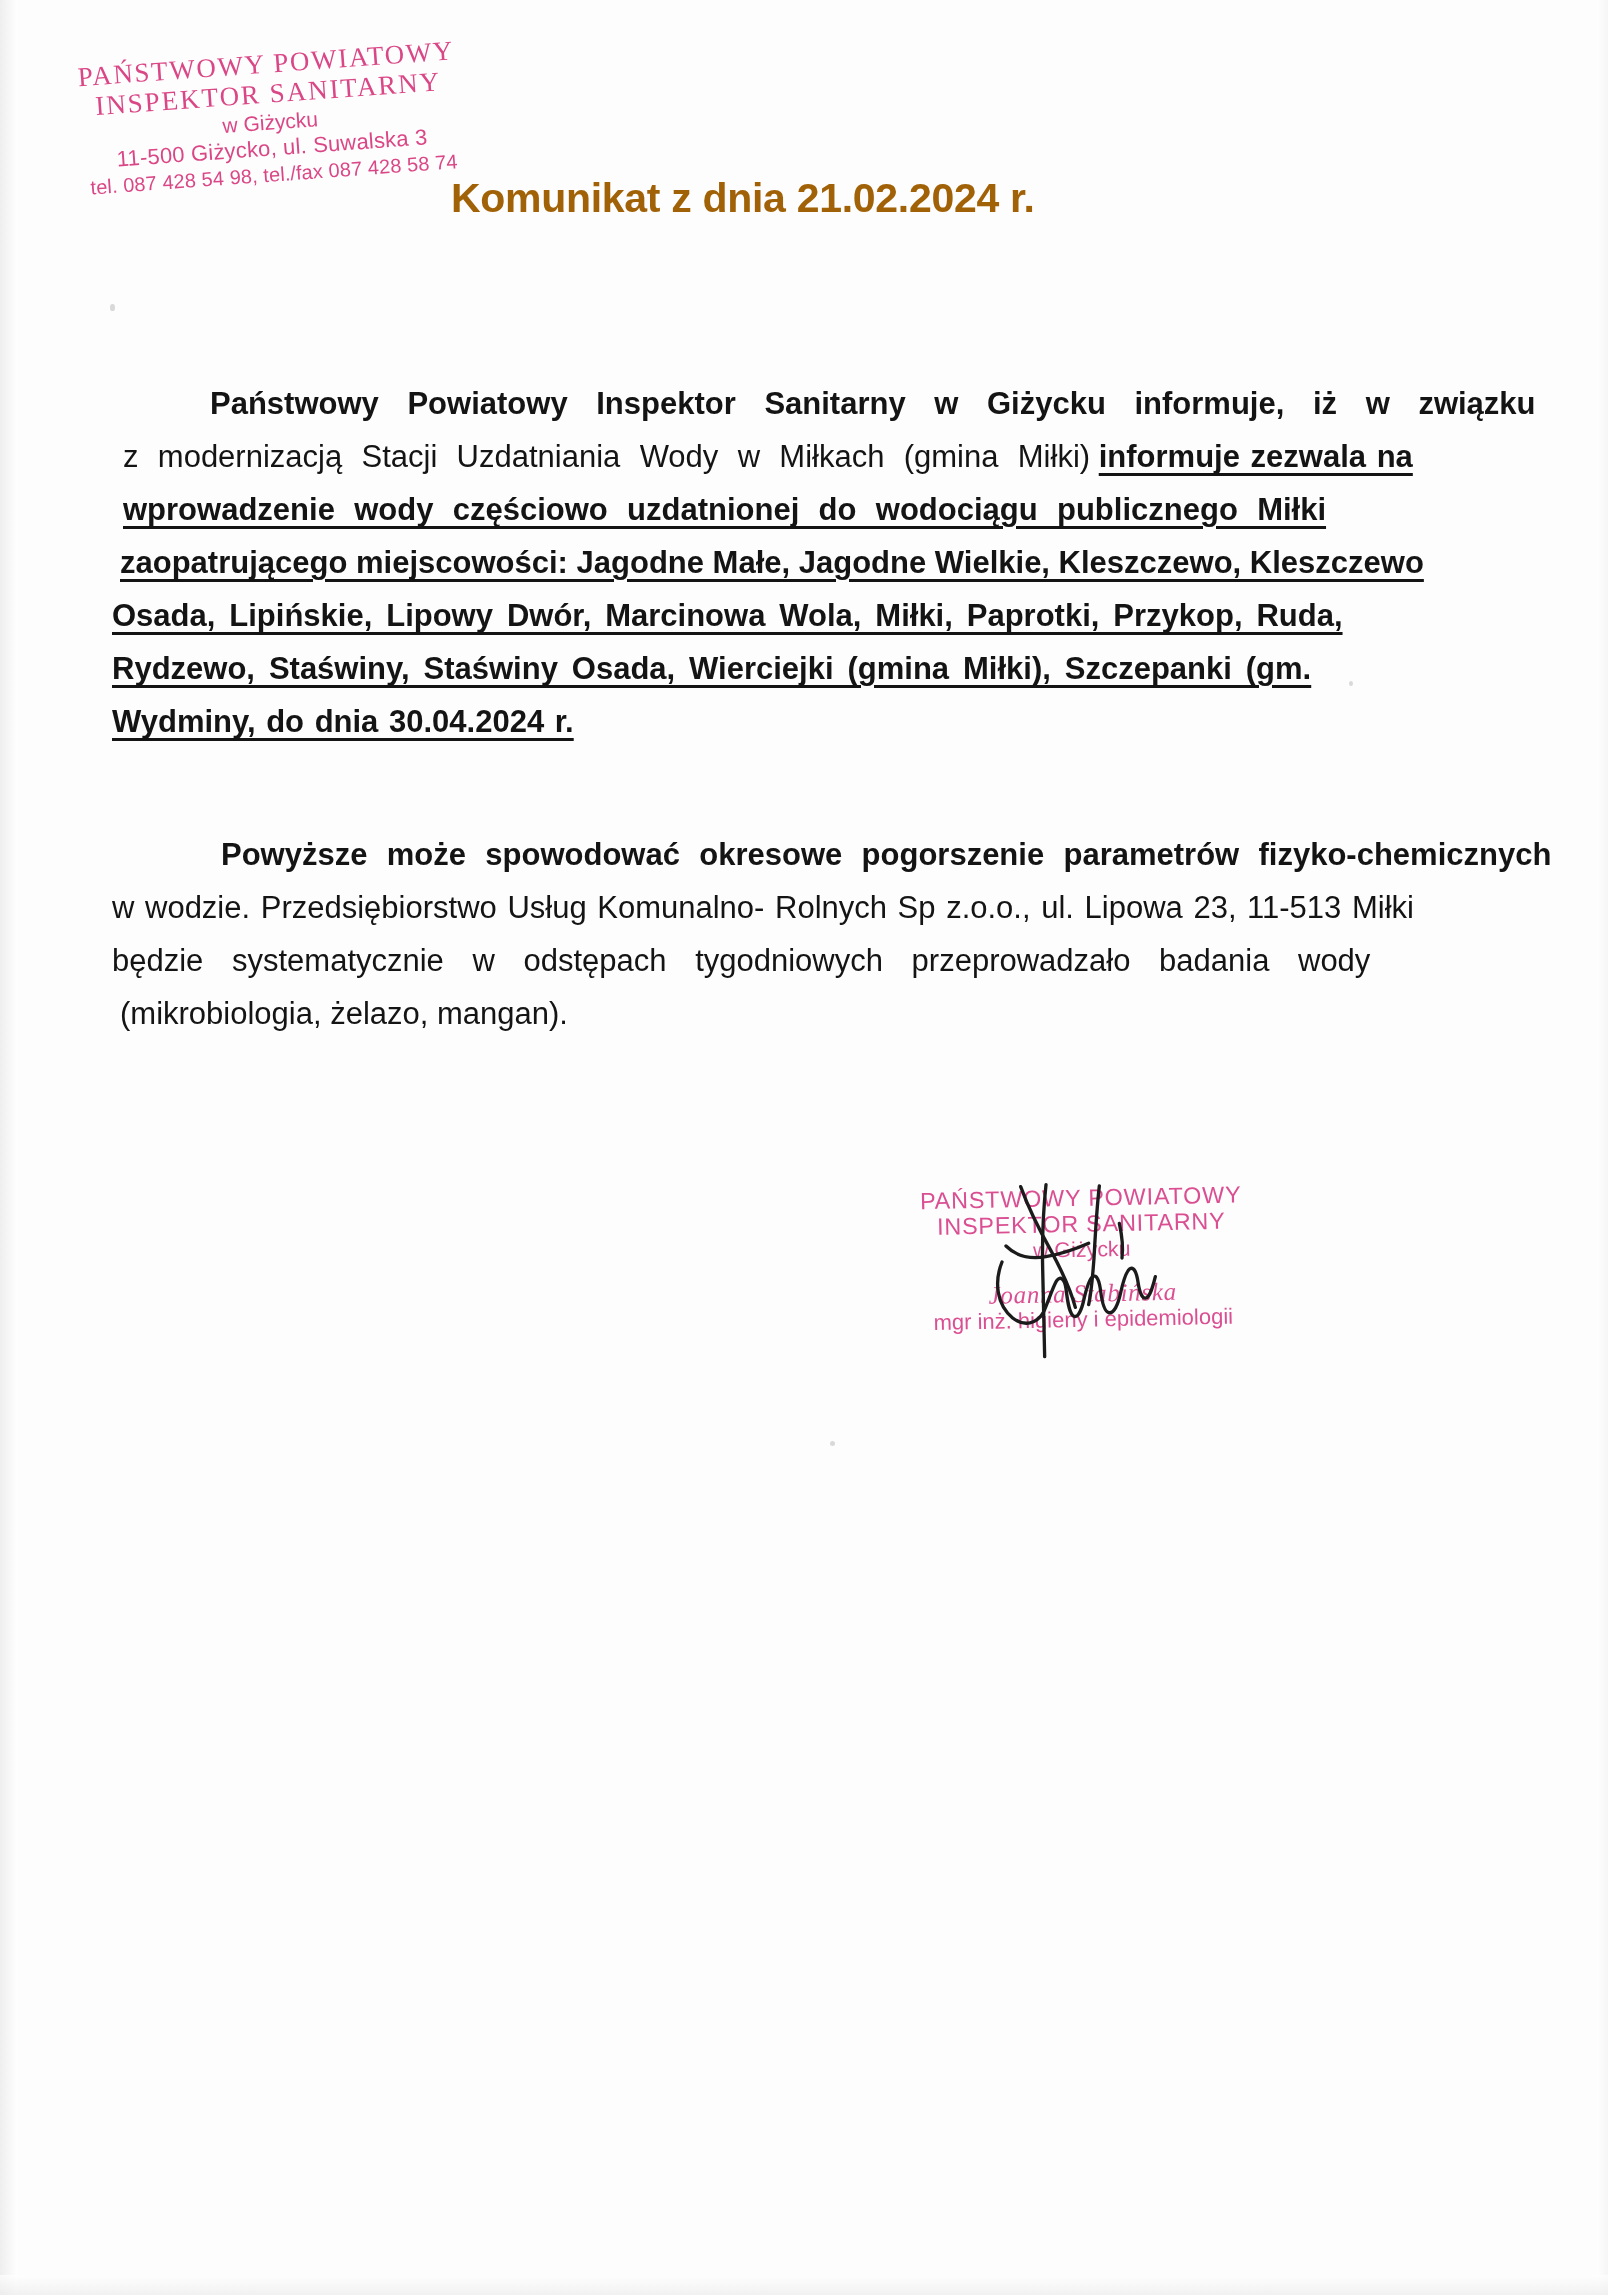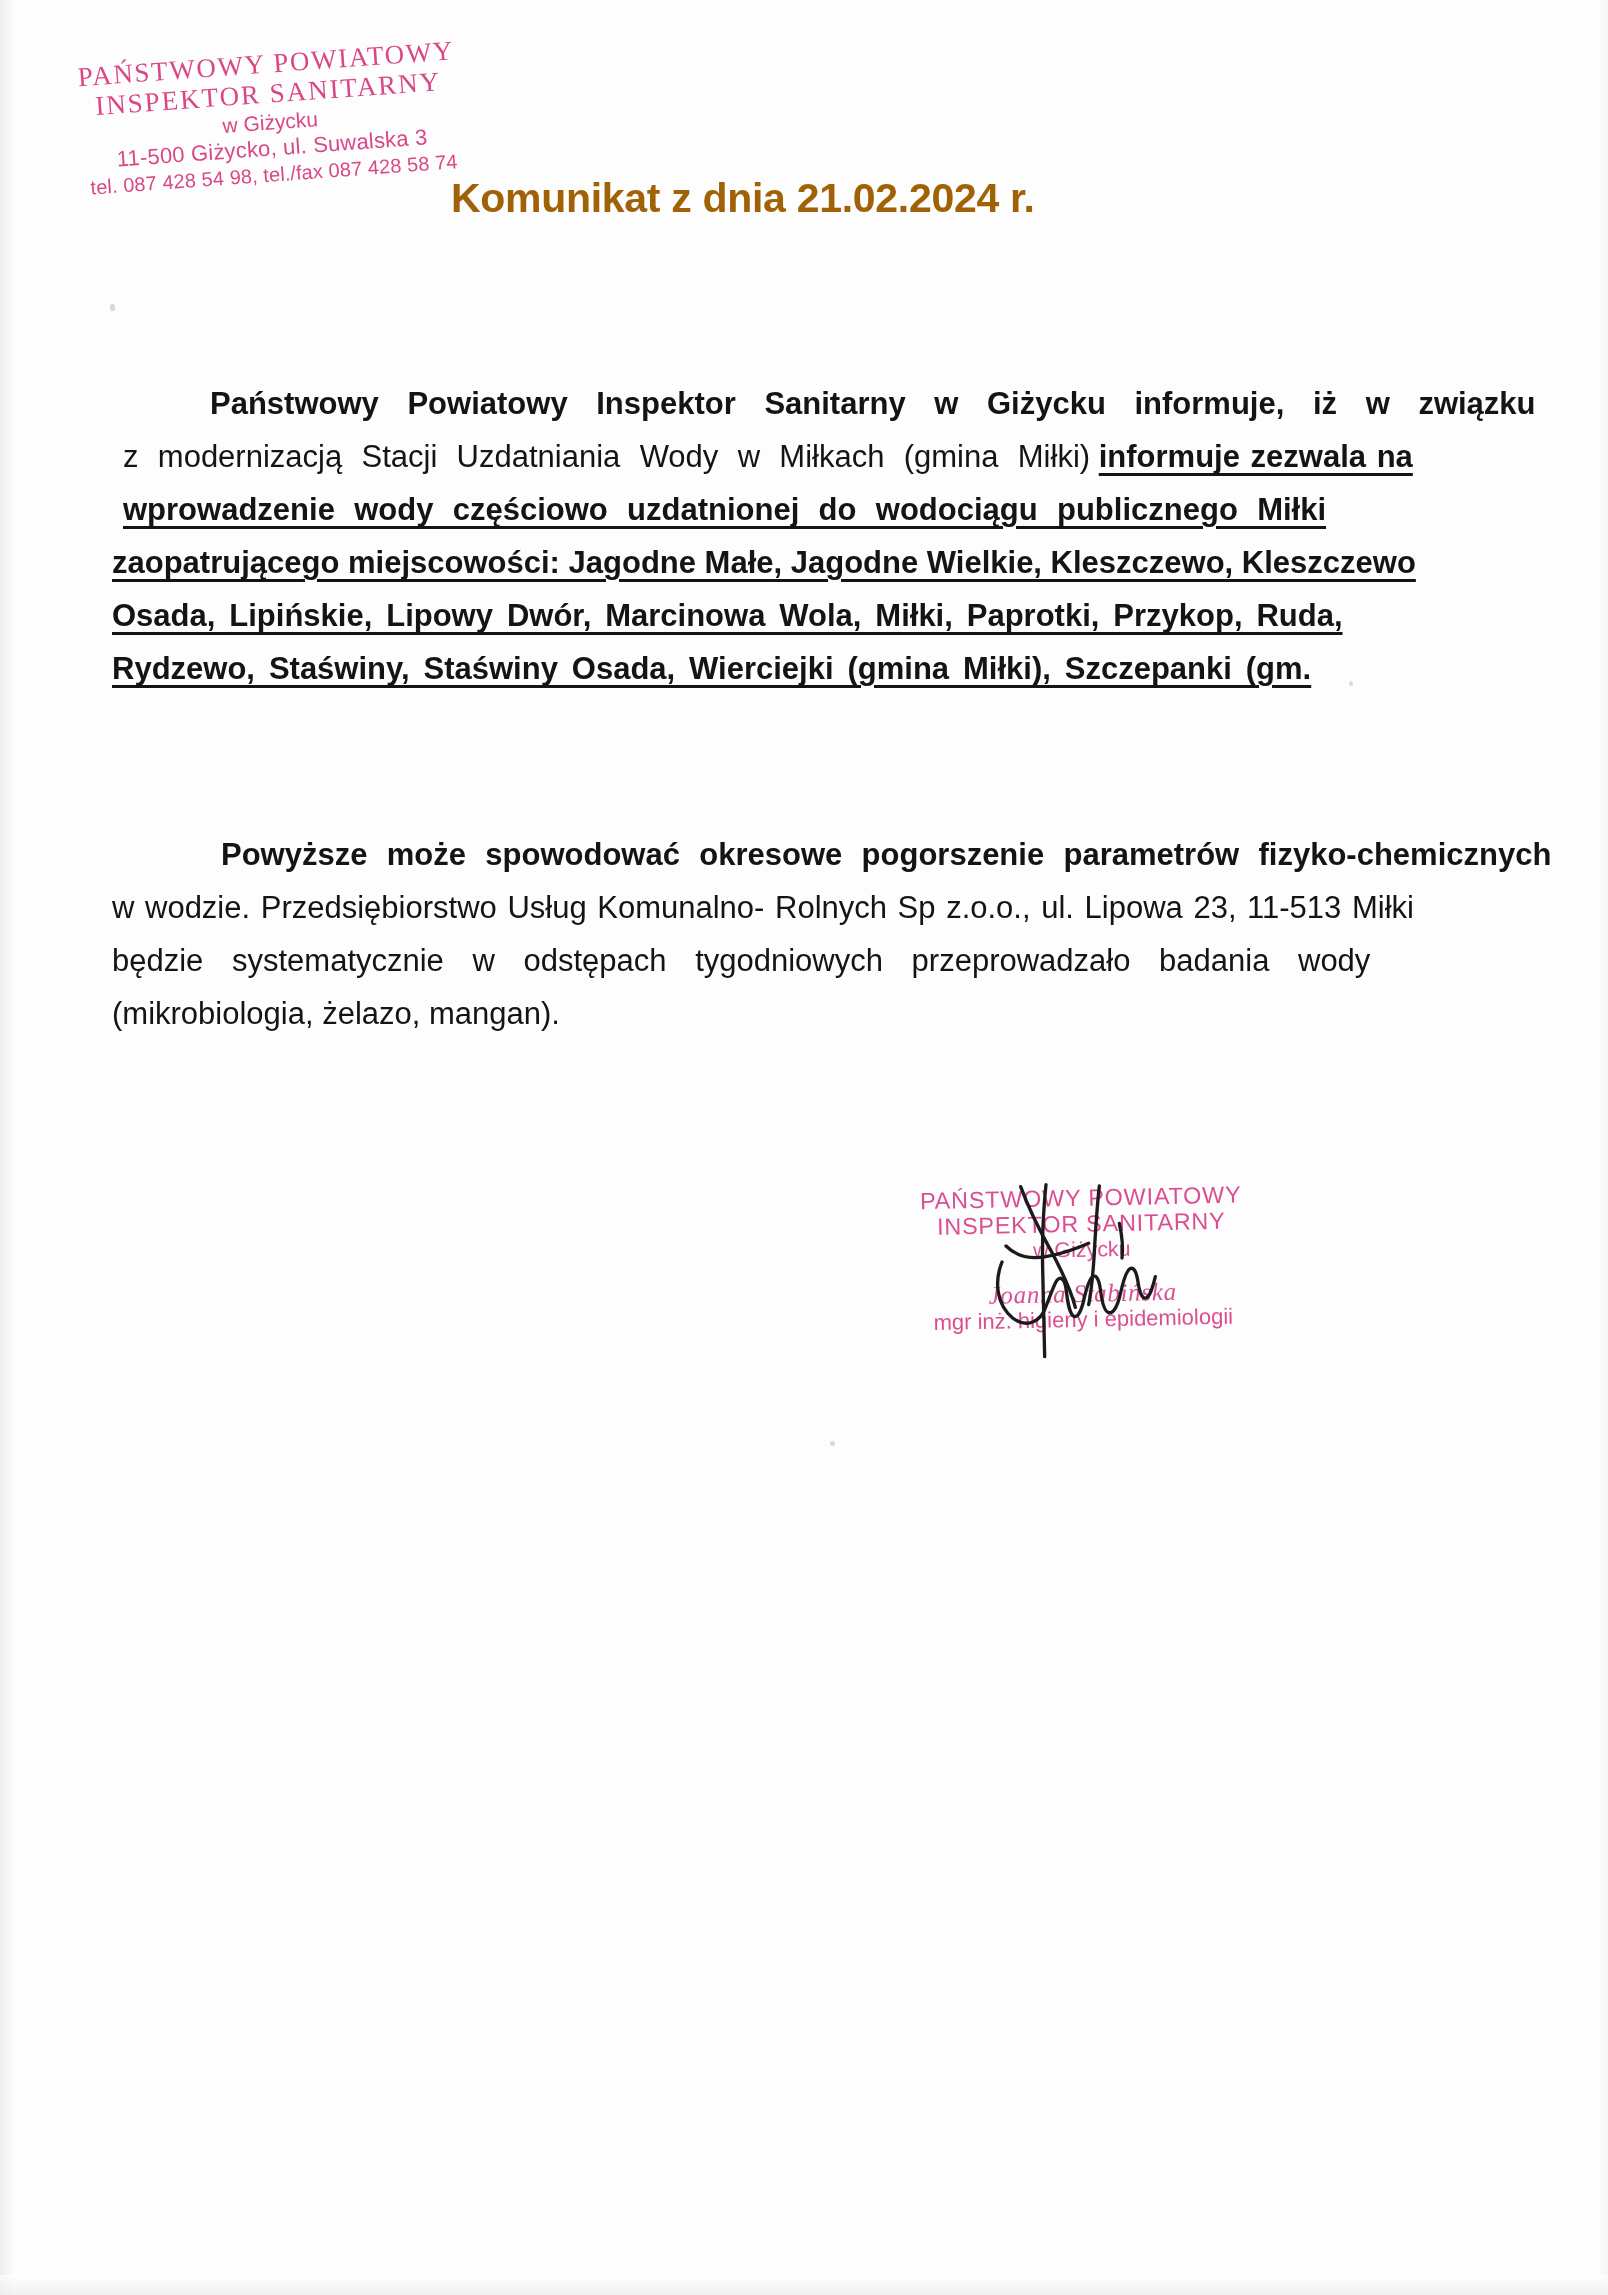--- a/index.html
+++ b/index.html
@@ -114,21 +114,21 @@
   }
   .tline.indent { padding-left: 98px; font-weight: bold; }
 
   .tline span.seg { display: inline-block; }
 
   
   .ws-lg  { word-spacing: 20px; }
   .ws-md  { word-spacing: 10.7px; margin-left: 11px; }
   .ws-sm  { word-spacing: 5.3px; }
   .ws-xs  { word-spacing: 2px; }
-  .ws-none { word-spacing: 0px; }
+  .ws-none { word-spacing: 0px; margin-left: 8px; }
 
   .bold-u {
     font-weight: bold;
     text-decoration: underline;
     text-underline-offset: 6px;
     text-decoration-thickness: 2.7px;
   }
 
   
   #sig-stamp {
@@ -221,20 +221,23 @@
       <span class="seg bold-u ws-md">wprowadzenie wody częściowo uzdatnionej do wodociągu publicznego Miłki</span>
     </div>
     <div class="tline">
       <span class="seg bold-u ws-none">zaopatrującego miejscowości: Jagodne Małe, Jagodne Wielkie, Kleszczewo, Kleszczewo</span>
     </div>
     <div class="tline">
       <span class="seg bold-u ws-sm">Osada, Lipińskie, Lipowy Dwór, Marcinowa Wola, Miłki, Paprotki, Przykop, Ruda,</span>
     </div>
     <div class="tline">
       <span class="seg bold-u ws-sm">Rydzewo, Staświny, Staświny Osada, Wierciejki (gmina Miłki), Szczepanki (gm.</span>
+    </div>
+    <div class="tline">
+      <span class="seg bold-u ws-xs">Wydminy, do dnia 30.04.2024 r.</span>
     </div>
   </div>
 
   <div class="body-block" id="para-2">
     <div class="tline indent ws-md">Powyższe może spowodować okresowe pogorszenie parametrów fizyko-chemicznych</div>
     <div class="tline ws-xs">w wodzie. Przedsiębiorstwo Usług Komunalno- Rolnych Sp z.o.o., ul. Lipowa 23, 11-513  Miłki</div>
     <div class="tline ws-lg">będzie systematycznie w odstępach tygodniowych przeprowadzało badania wody</div>
     <div class="tline ws-none">(mikrobiologia, żelazo, mangan).</div>
   </div>
 

